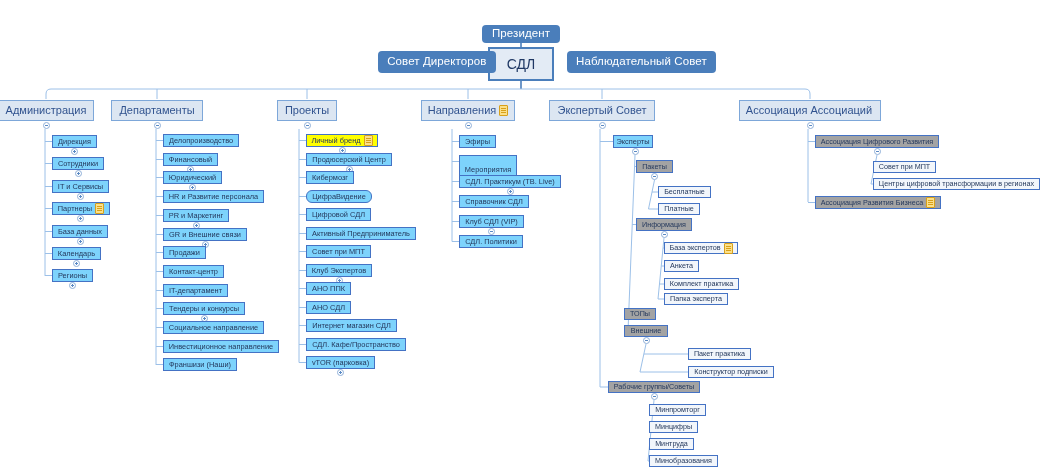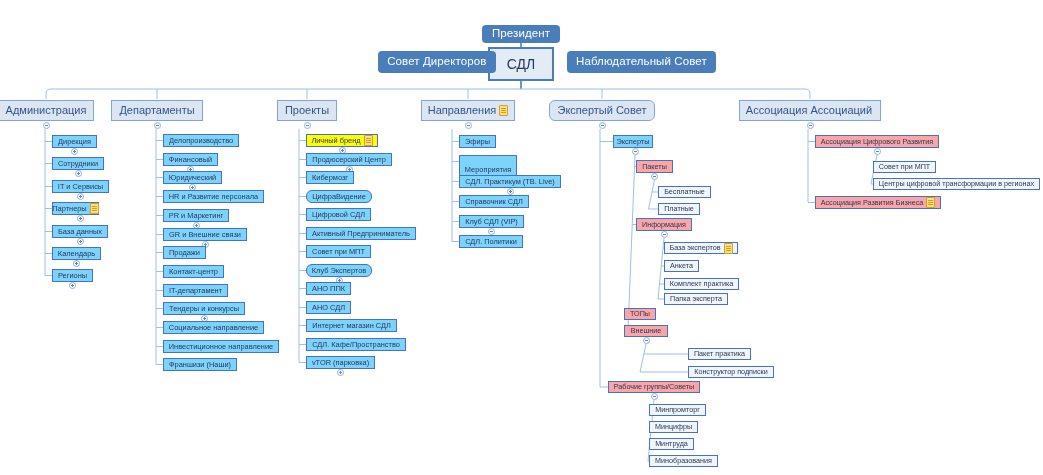--- a/index.html
+++ b/index.html
@@ -61,21 +61,21 @@
     background:#7dd3fc;
     border:1.5px solid #4472c4;
     color:#24385c;
     font-size:7.4px;
     height:13px;
     padding:0 5px;
   }
 
   
   .lvl3{
-    background:#fca5a5;
+    background:#a3a3a3;
     border:1px solid #4472c4;
     color:#24385c;
     font-size:7.2px;
     height:12px;
     padding:0 5px;
   }
 
   
   .lvl4{
     background:#f2f6fb;
@@ -224,21 +224,21 @@
       </div>
       <div class="toggle plus" style="left: 71px; top: 148px;"></div>
       <div class="node lvl2" style="left: 52px; top: 157px; width: 52px; height: 13px;">
         <span>Сотрудники</span>
       </div>
       <div class="toggle plus" style="left: 74.5px; top: 170px;"></div>
       <div class="node lvl2" style="left: 52px; top: 180px; width: 57px; height: 13px;">
         <span>IT и Сервисы</span>
       </div>
       <div class="toggle plus" style="left: 77px; top: 193px;"></div>
-      <div class="node lvl2" style="left: 52px; top: 202px; width: 47px; height: 13px;">
+      <div class="node lvl2" style="left: 52px; top: 202px; width: 58px; height: 13px;">
         <span>Партнеры</span>
         <span class="noteicon"></span>
       </div>
       <div class="toggle plus" style="left: 77px; top: 215px;"></div>
       <div class="node lvl2" style="left: 52px; top: 225px; width: 56px; height: 13px;">
         <span>База данных</span>
       </div>
       <div class="toggle plus" style="left: 76.5px; top: 238px;"></div>
       <div class="node lvl2" style="left: 52px; top: 247px; width: 49px; height: 13px;">
         <span>Календарь</span>
@@ -317,21 +317,21 @@
       </div>
       <div class="node lvl2" style="left: 306px; top: 208px; width: 65px; height: 13px;">
         <span>Цифровой СДЛ</span>
       </div>
       <div class="node lvl2" style="left: 306px; top: 227px; width: 110px; height: 13px;">
         <span>Активный Предприниматель</span>
       </div>
       <div class="node lvl2" style="left: 306px; top: 245px; width: 65px; height: 13px;">
         <span>Совет при МПТ</span>
       </div>
-      <div class="node lvl2" style="left: 306px; top: 264px; width: 66px; height: 13px; border-radius: 6px;">
+      <div class="node lvl2" style="left: 306px; top: 264px; width: 66px; height: 13px;">
         <span>Клуб Экспертов</span>
       </div>
       <div class="toggle plus" style="left: 335.5px; top: 277px;"></div>
       <div class="node lvl2" style="left: 306px; top: 282px; width: 45px; height: 13px;">
         <span>АНО ППК</span>
       </div>
       <div class="node lvl2" style="left: 306px; top: 301px; width: 45px; height: 13px;">
         <span>АНО СДЛ</span>
       </div>
       <div class="node lvl2" style="left: 306px; top: 319px; width: 91px; height: 13px;">
@@ -362,21 +362,21 @@
       <div class="node lvl2" style="left: 459px; top: 195px; width: 70px; height: 13px;">
         <span>Справочник СДЛ</span>
       </div>
       <div class="node lvl2" style="left: 459px; top: 215px; width: 65px; height: 13px;">
         <span>Клуб СДЛ (VIP)</span>
       </div>
       <div class="toggle" style="left: 488px; top: 228px;"></div>
       <div class="node lvl2" style="left: 459px; top: 235px; width: 64px; height: 13px;">
         <span>СДЛ. Политики</span>
       </div>
-      <div class="node lvl1" style="left: 549.492px; top: 100px; width: 105.016px; height: 21px; border-radius: 6px;">
+      <div class="node lvl1" style="left: 549.492px; top: 100px; width: 105.016px; height: 21px;">
         <span>Экспертый Совет</span>
       </div>
       <div class="toggle" style="left: 598.5px; top: 121.5px;"></div>
       <div class="node lvl2" style="left: 613px; top: 135px; width: 40px; height: 13px;">
         <span>Эксперты</span>
       </div>
       <div class="toggle" style="left: 631.5px; top: 148px;"></div>
       <div class="node lvl3" style="left: 636px; top: 160px; width: 37px; height: 13px;">
         <span>Пакеты</span>
       </div>

